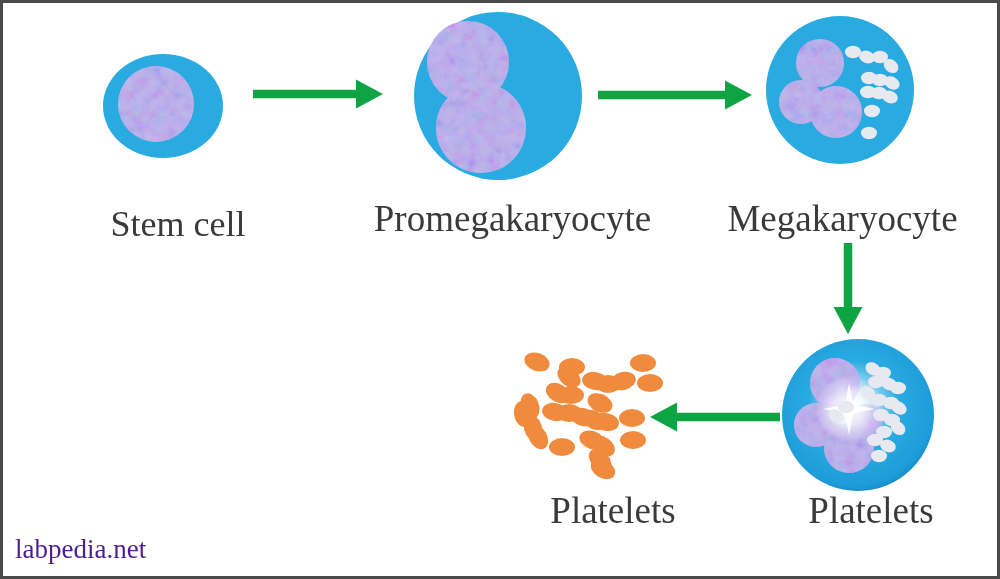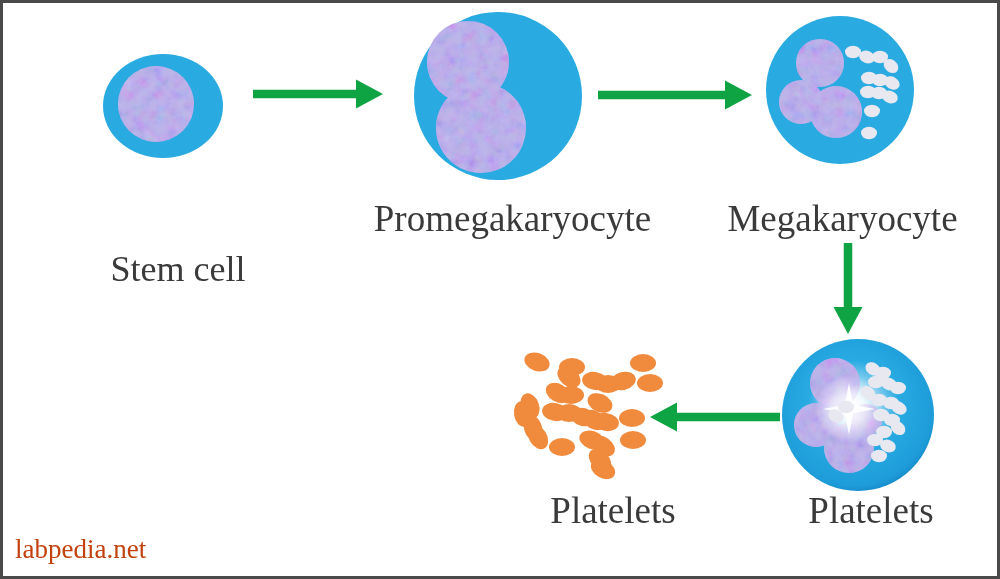--- a/index.html
+++ b/index.html
@@ -14,28 +14,28 @@
   }
   #diagram-svg{position:absolute;left:-3px;top:-3px;}
   .lbl{
     position:absolute;
     font-size:37px;
     color:#3A3A3A;
     text-align:center;
     white-space:nowrap;
     line-height:1.2;
   }
-  .lbl-stem{left:0px;top:198px;width:350px;font-size:36px;line-height:46px;margin-top:45px;}
+  .lbl-stem{left:0px;top:198px;width:350px;font-size:36px;line-height:46px;}
   .lbl-promega{left:337px;top:194px;width:345px;}
   .lbl-mega{left:692px;top:194px;width:295px;}
   .lbl-platelets-free{left:505px;top:486px;width:210px;}
   .lbl-platelets-cell{left:768px;top:486px;width:200px;}
   .watermark{
     position:absolute;left:12px;top:531px;
-    font-size:27px;color:#c2410c;
+    font-size:27px;color:#4c1d95;
     font-family:"Liberation Serif","DejaVu Serif",serif;
   }
 </style>
 </head>
 <body>
 
 <div id="frame">
 
   <svg id="diagram-svg" width="1000" height="579" viewBox="0 0 1000 579">
     <defs>

